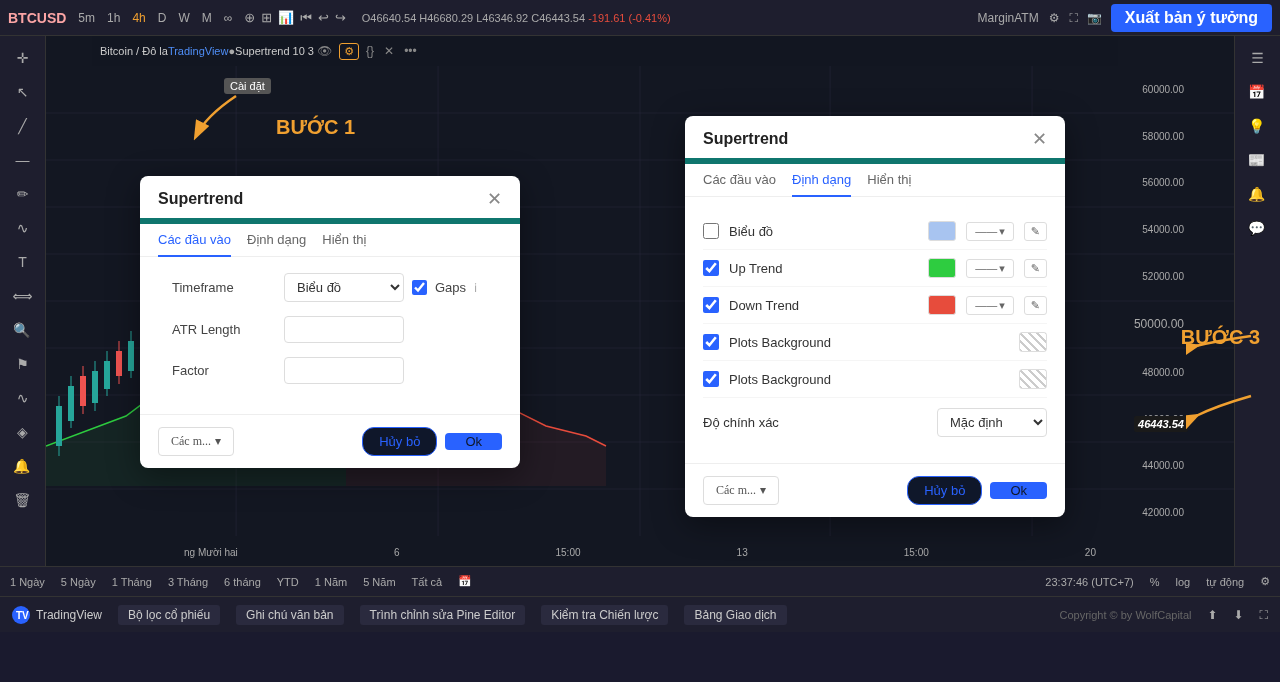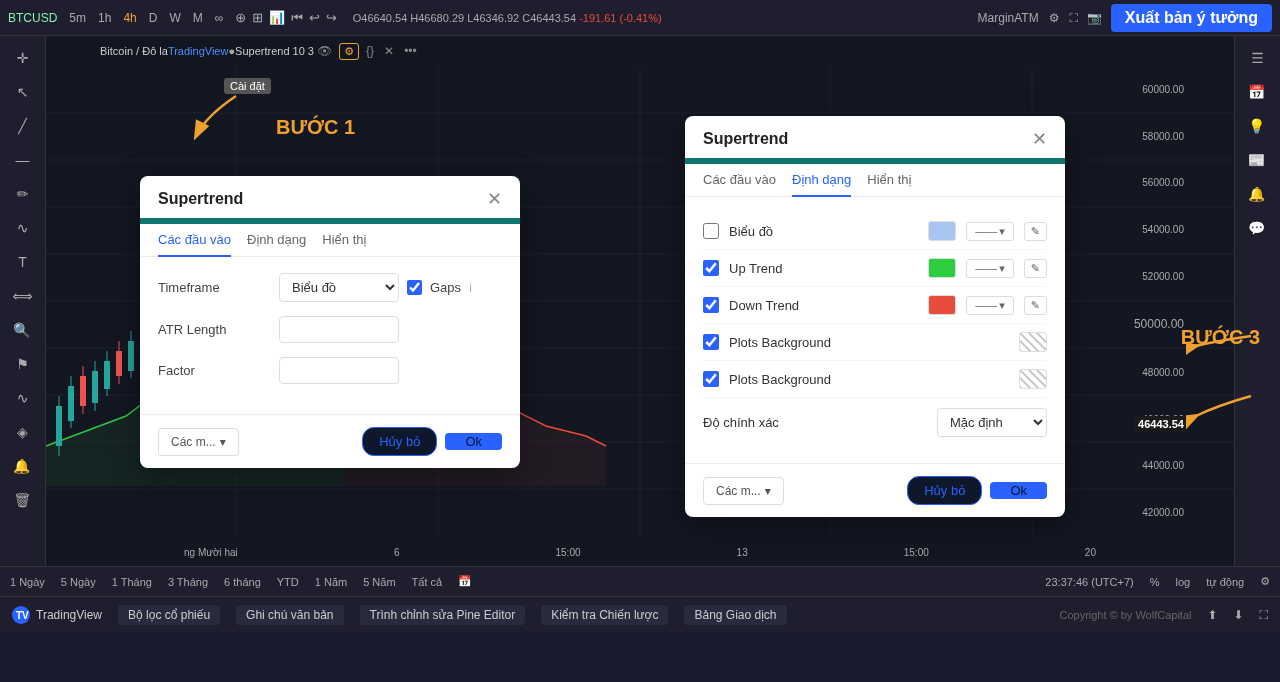--- a/index.html
+++ b/index.html
@@ -20,23 +20,23 @@
       background: #1e1e2e;
       border-bottom: 1px solid #333;
       height: 36px;
       padding: 0 8px;
       gap: 8px;
       color: #ccc;
       position: relative;
       z-index: 10;
     }
     .top-bar-symbol {
-      font-weight: normal;
-      color: #86efac;
-      font-size: 12px;
+      font-weight: bold;
+      color: #fca5a5;
+      font-size: 14px;
     }
     .top-bar-timeframes {
       display: flex;
       gap: 4px;
       color: #aaa;
       font-size: 12px;
     }
     .top-bar-timeframes span {
       padding: 2px 4px;
       cursor: pointer;
@@ -264,21 +264,22 @@
     .dialog-left {
       left: 140px;
       top: 140px;
       width: 380px;
     }
 
     .form-row {
       display: flex;
       align-items: center;
       margin-bottom: 14px;
-      gap: 21px;
+      gap: 12px;
+      margin-left: 14px;
     }
     .form-label {
       width: 100px;
       font-size: 13px;
       color: #444;
       flex-shrink: 0;
     }
     .form-control {
       flex: 1;
       display: flex;
@@ -330,20 +331,21 @@
       border: 1px solid #ddd;
       background: #fff;
       border-radius: 4px;
       padding: 6px 12px;
       font-size: 12px;
       color: #555;
       cursor: pointer;
       display: flex;
       align-items: center;
       gap: 4px;
+      font-family: Liberation Serif, serif;
     }
     .btn-cancel {
       margin-left: auto;
       border: 1px solid #2962ff;
       background: #0f172a;
       color: #2962ff;
       border-radius: 12px;
       padding: 6px 16px;
       font-size: 13px;
       cursor: pointer;
@@ -671,21 +673,21 @@
       <span style="color:#aaa;font-size:10px;text-align:right;padding-right:4px;">56000.00</span>
       <span style="color:#aaa;font-size:10px;text-align:right;padding-right:4px;">54000.00</span>
       <span style="color:#aaa;font-size:10px;text-align:right;padding-right:4px;">52000.00</span>
       <span style="color:#aaa;font-size:12px;text-align:right;padding-right:4px;">50000.00</span>
       <span style="color:#aaa;font-size:10px;text-align:right;padding-right:4px;">48000.00</span>
       <span style="color:#aaa;font-size:10px;text-align:right;padding-right:4px;">46000.00</span>
       <span style="color:#aaa;font-size:10px;text-align:right;padding-right:4px;">44000.00</span>
       <span style="color:#aaa;font-size:10px;text-align:right;padding-right:4px;">42000.00</span>
     </div>
 
-    <div class="current-price-box" style="top:380px;">46443.54</div>
+    <div class="current-price-box" style="top:380px;font-style:italic;">46443.54</div>
 
     <div class="step-label step1">BƯỚC 1</div>
     <div class="step-label step2">BƯỚC 2</div>
 
     <svg style="position:absolute;left:140px;top:50px;width:60px;height:60px;z-index:14;pointer-events:none;">
       <defs>
         <marker id="arrowhead1" markerWidth="8" markerHeight="6" refX="6" refY="3" orient="auto">
           <polygon points="0 0, 8 3, 0 6" fill="#f0a030"></polygon>
         </marker>
       </defs>

